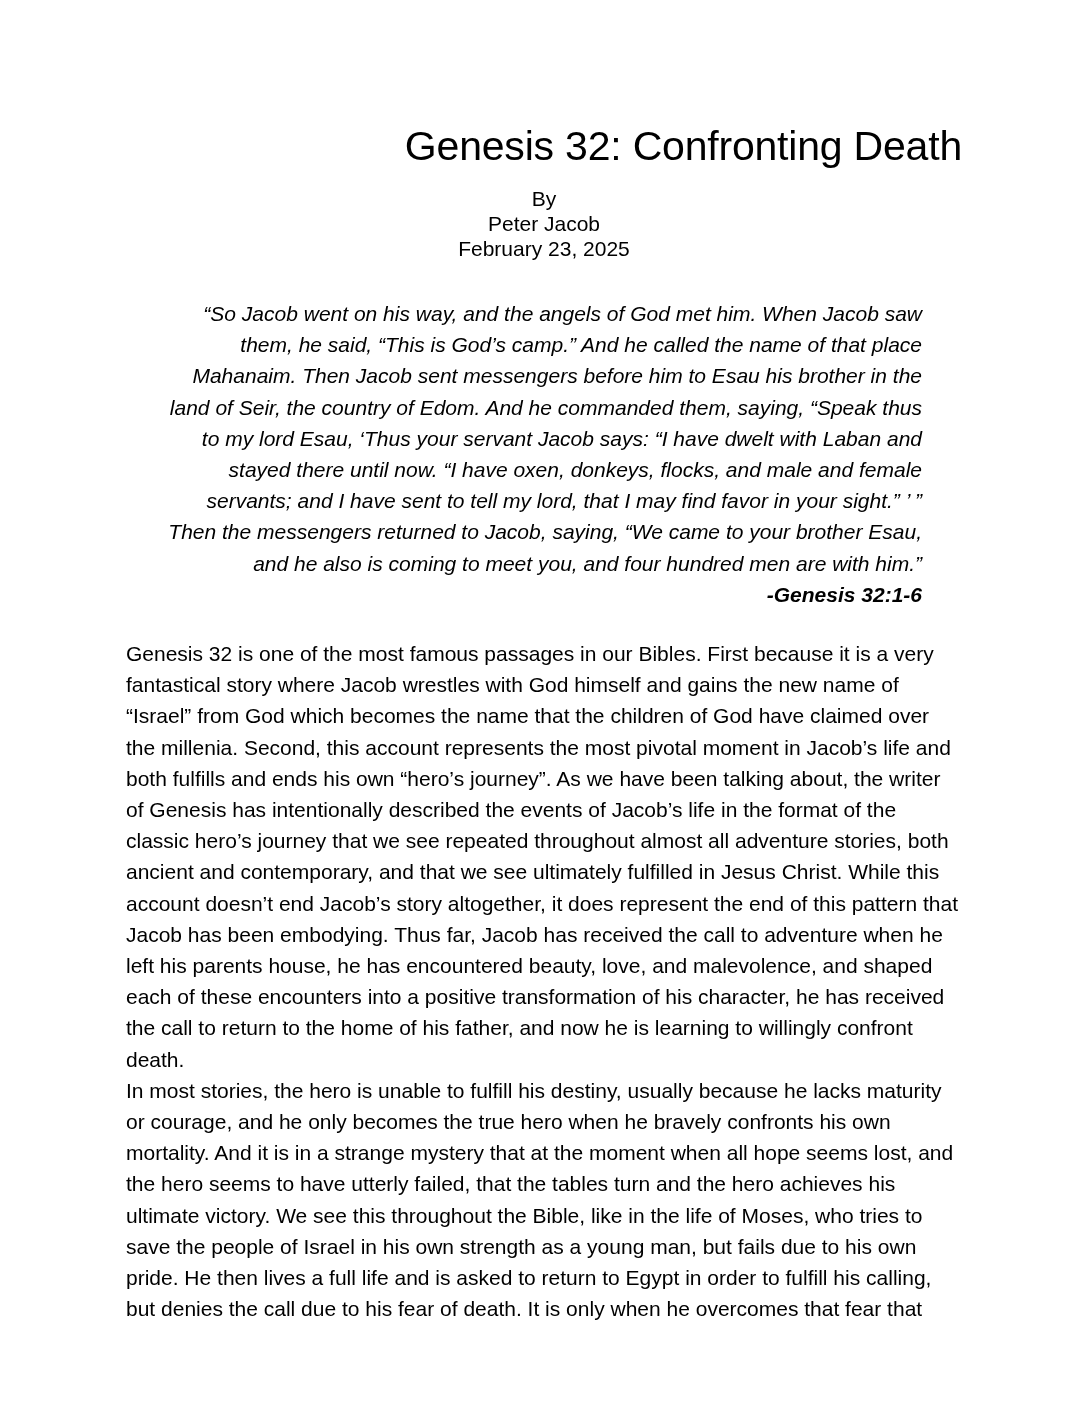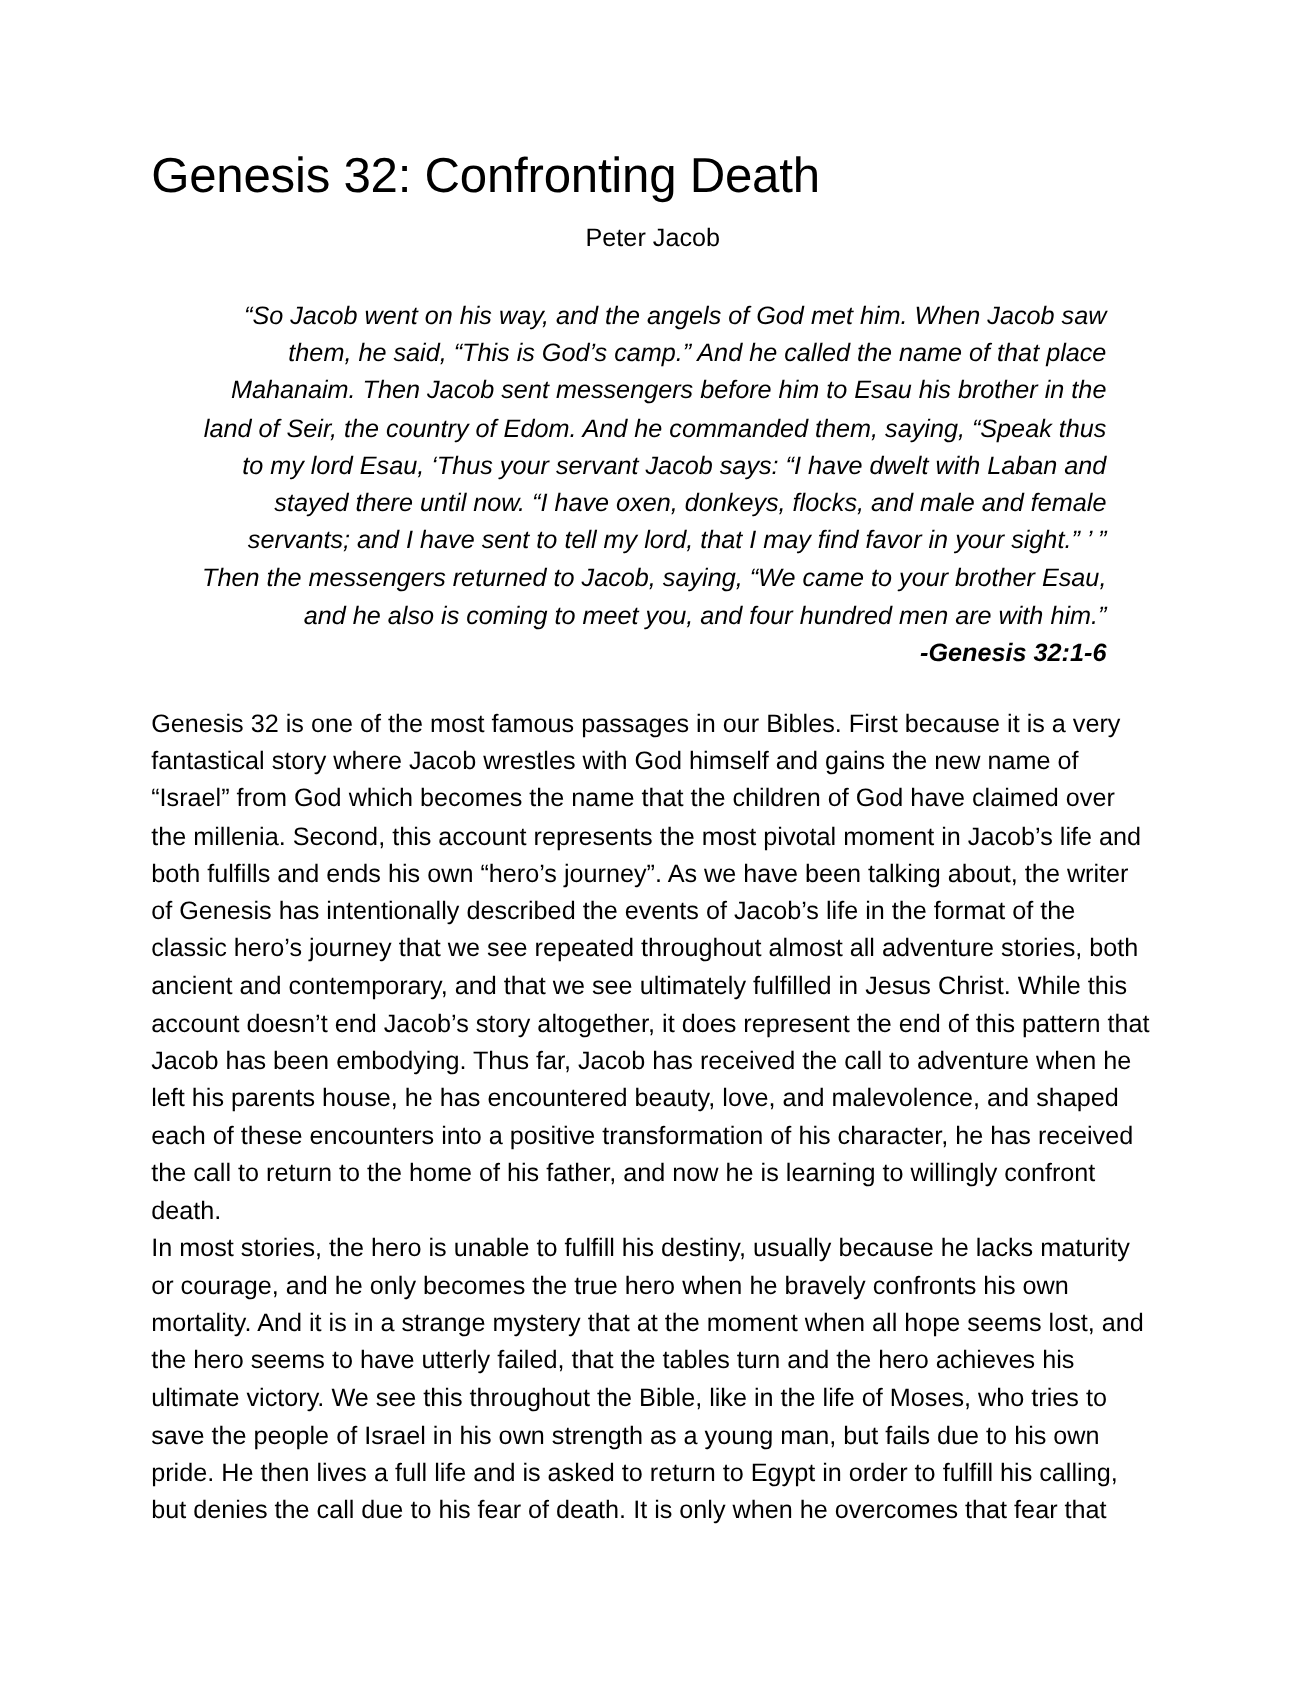--- a/index.html
+++ b/index.html
@@ -25,21 +25,21 @@
   }
   .content {
     position: absolute;
     left: 126px;
     top: 0;
     width: 836px;
   }
 
   
   .doc-title {
-    text-align: left;
+    text-align: right;
     font-size: 41px;
     line-height: 48px;
     font-weight: normal;
     margin: 0;
     padding-top: 122px;
     letter-spacing: -0.2px;
   }
   .byline {
     text-align: center;
     margin-top: 16px;
@@ -82,21 +82,23 @@
 </style>
 </head>
 <body>
 
 <div class="page">
   <div class="content">
 
     <h1 class="doc-title">Genesis 32: Confronting Death</h1>
 
     <div class="byline">
+      <span class="byline-line">By</span>
       <span class="byline-line">Peter Jacob</span>
+      <span class="byline-line">February 23, 2025</span>
     </div>
 
     <blockquote class="quote-block">
       <p class="quote-text">“So Jacob went on his way, and the angels of God met him. When Jacob saw them, he said, “This is God’s camp.” And he called the name of that place Mahanaim. Then Jacob sent messengers before him to Esau his brother in the land of Seir, the country of Edom. And he commanded them, saying, “Speak thus to my lord Esau, ‘Thus your servant Jacob says: “I have dwelt with Laban and stayed there until now. “I have oxen, donkeys, flocks, and male and female servants; and I have sent to tell my lord, that I may find favor in your sight.” ’ ” Then the messengers returned to Jacob, saying, “We came to your brother Esau, and he also is coming to meet you, and four hundred men are with him.”</p>
       <p class="quote-citation">-Genesis 32:1-6</p>
     </blockquote>
 
     <p class="body-para first">Genesis 32 is one of the most famous passages in our Bibles. First because it is a very fantastical story where Jacob wrestles with God himself and gains the new name of “Israel” from God which becomes the name that the children of God have claimed over the millenia. Second, this account represents the most pivotal moment in Jacob’s life and both fulfills and ends his own “hero’s journey”. As we have been talking about, the writer of Genesis has intentionally described the events of Jacob’s life in the format of the classic hero’s journey that we see repeated throughout almost all adventure stories, both ancient and contemporary, and that we see ultimately fulfilled in Jesus Christ. While this account doesn’t end Jacob’s story altogether, it does represent the end of this pattern that Jacob has been embodying. Thus far, Jacob has received the call to adventure when he left his parents house, he has encountered beauty, love, and malevolence, and shaped each of these encounters into a positive transformation of his character, he has received the call to return to the home of his father, and now he is learning to willingly confront death.</p>
 
     <p class="body-para subsequent">In most stories, the hero is unable to fulfill his destiny, usually because he lacks maturity or courage, and he only becomes the true hero when he bravely confronts his own mortality. And it is in a strange mystery that at the moment when all hope seems lost, and the hero seems to have utterly failed, that the tables turn and the hero achieves his ultimate victory. We see this throughout the Bible, like in the life of Moses, who tries to save the people of Israel in his own strength as a young man, but fails due to his own pride. He then lives a full life and is asked to return to Egypt in order to fulfill his calling, but denies the call due to his fear of death. It is only when he overcomes that fear that</p>

